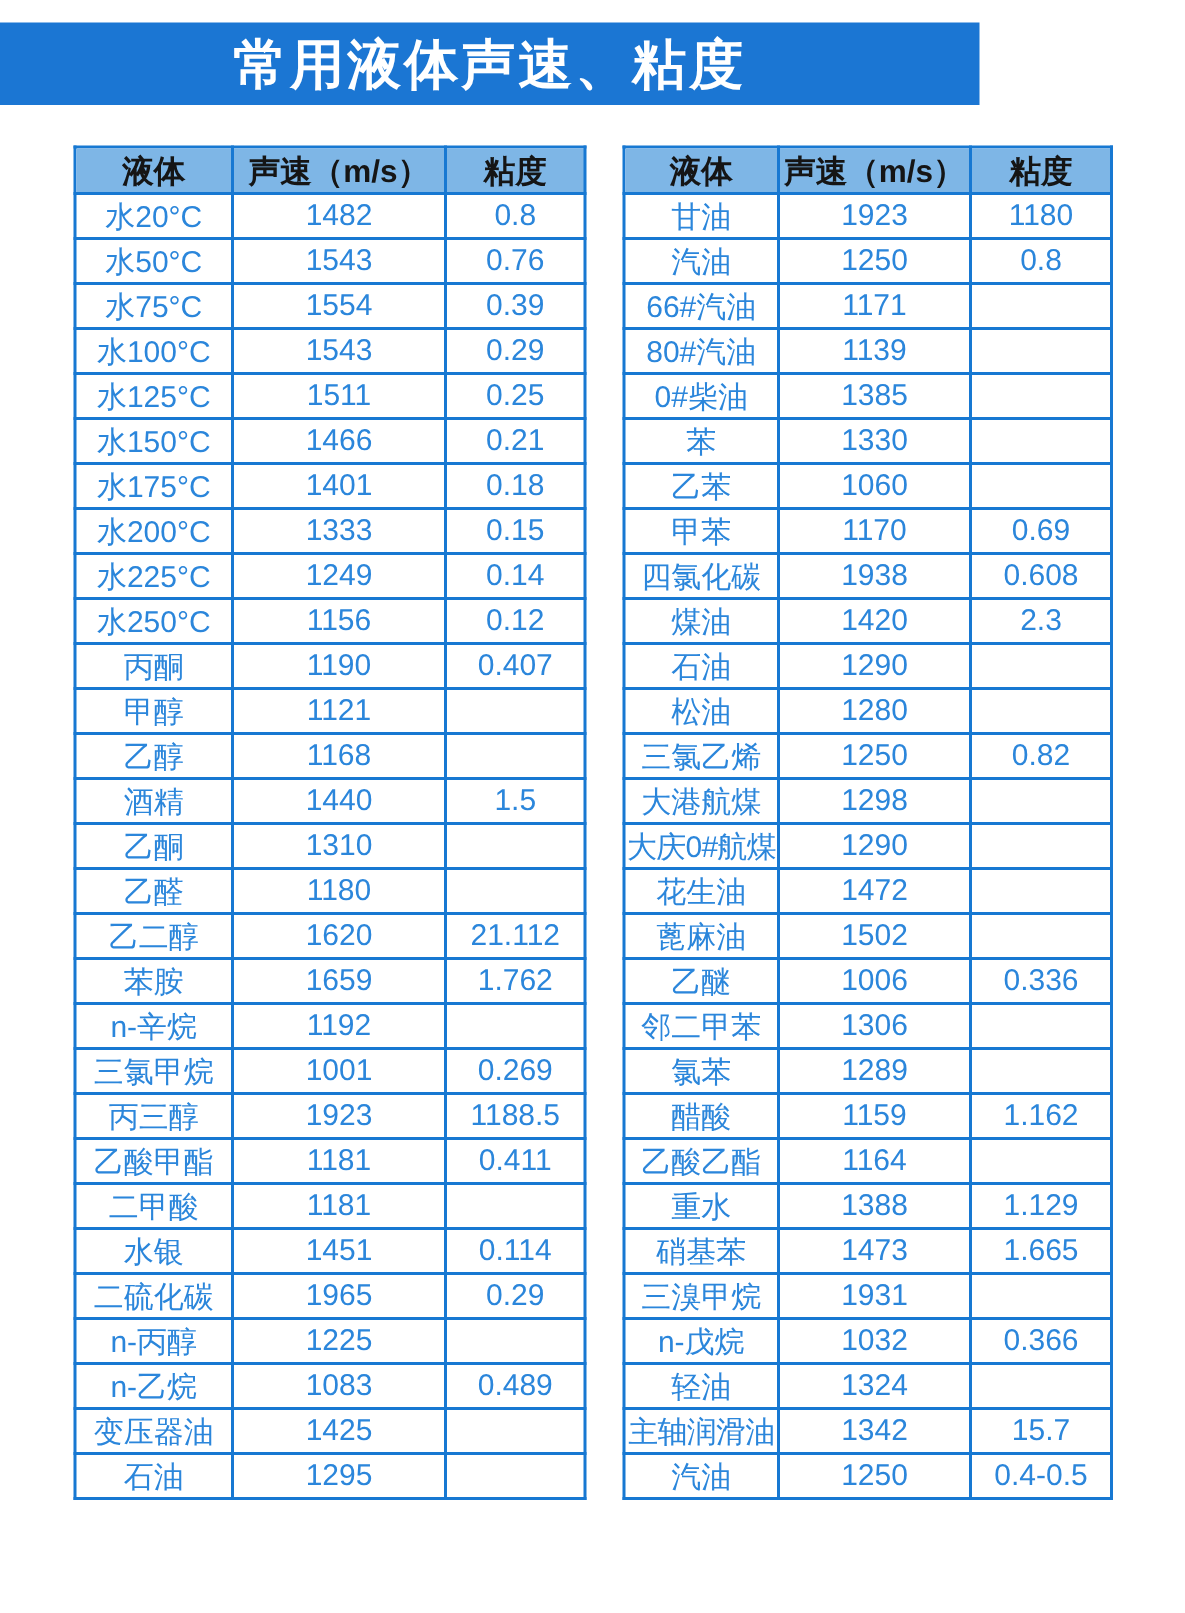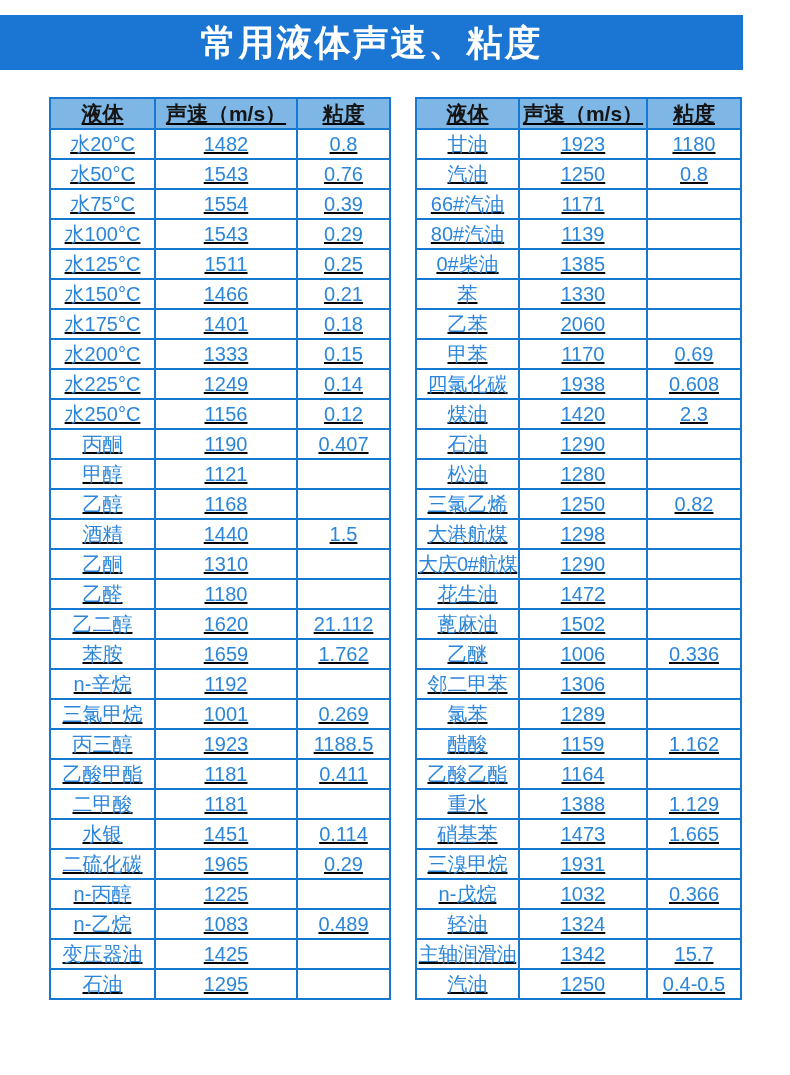--- a/index.html
+++ b/index.html
@@ -5,21 +5,21 @@
   * { margin: 0; padding: 0; box-sizing: border-box; }
   html, body { width: 790px; background: #ffffff; }
   body {
     height: 1075px;
     font-family: "Liberation Sans", "DejaVu Sans", sans-serif;
     position: relative;
     overflow: hidden;
   }
   .title-bar {
     margin-top: 15px;
-    width: 743px;
+    width: 653px;
     height: 55px;
     background: #1b76d3;
     display: flex;
     align-items: center;
     justify-content: center;
   }
   .title-bar .title-text {
     color: #ffffff;
     font-size: 36px;
     font-weight: bold;
@@ -28,21 +28,20 @@
     white-space: nowrap;
   }
   .content {
     margin: 27px 48px 0 49px;
     display: flex;
     justify-content: space-between;
   }
   table {
     border-collapse: collapse;
     table-layout: fixed;
-    text-decoration: underline;
   }
   table.left-tbl  { width: 340px; }
   table.right-tbl { width: 325px; }
   th, td {
     border: 2px solid #1778d2;
     text-align: center;
     vertical-align: middle;
     overflow: hidden;
     white-space: nowrap;
     padding: 0 1px;
@@ -276,21 +275,21 @@
           <td>1385</td>
           <td></td>
         </tr>
         <tr>
           <td>苯</td>
           <td>1330</td>
           <td></td>
         </tr>
         <tr>
           <td>乙苯</td>
-          <td>2060</td>
+          <td>1060</td>
           <td></td>
         </tr>
         <tr>
           <td>甲苯</td>
           <td>1170</td>
           <td>0.69</td>
         </tr>
         <tr>
           <td>四氯化碳</td>
           <td>1938</td>

